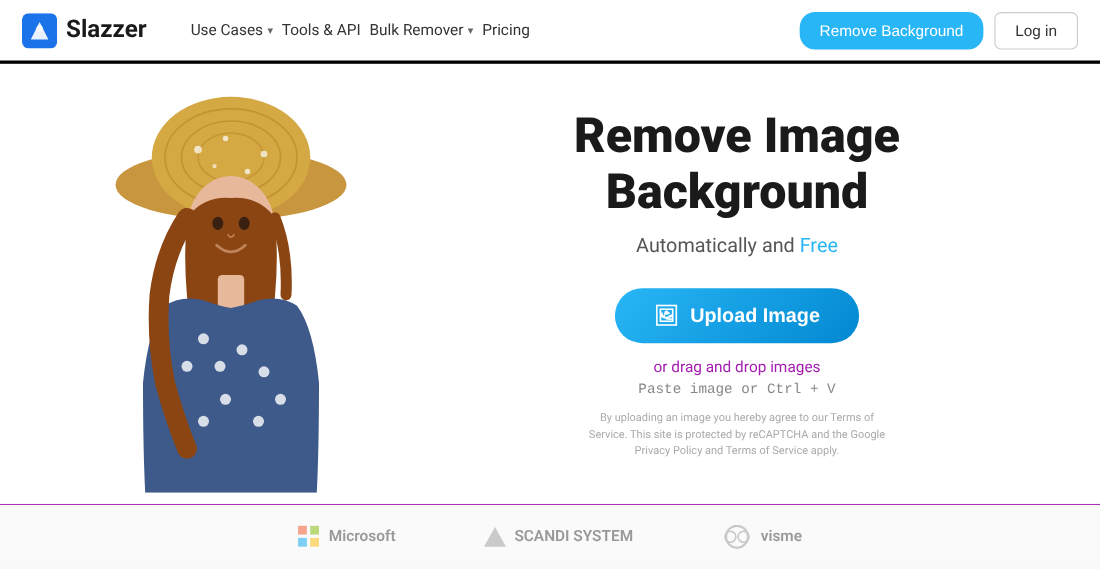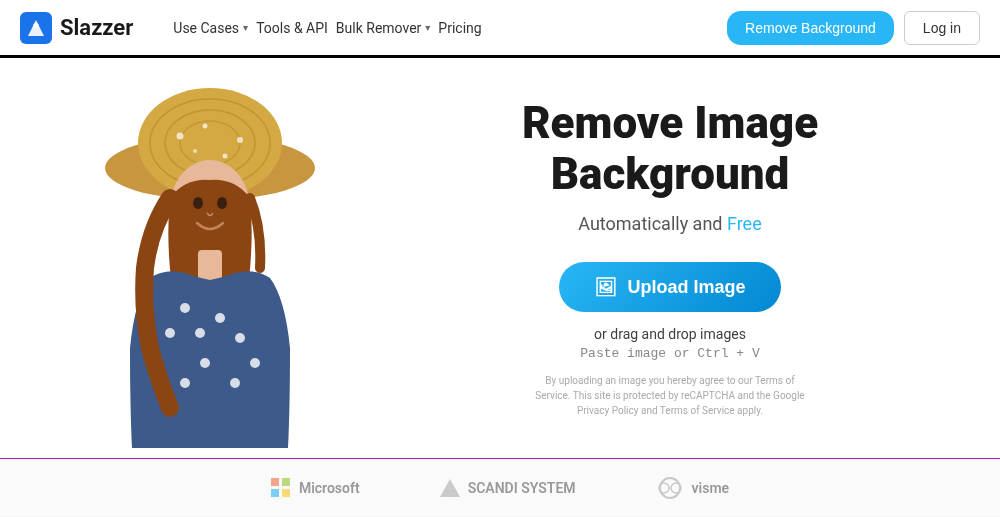--- a/index.html
+++ b/index.html
@@ -132,21 +132,21 @@
       display: flex;
       align-items: center;
       gap: 10px;
       margin-bottom: 14px;
     }
     .upload-btn .img-icon {
       font-size: 18px;
     }
     .drag-drop-text {
       font-size: 14px;
-      color: #404040;
+      color: #a21caf;
       margin-bottom: 4px;
       text-align: center;
     }
     .paste-text {
       font-size: 13px;
       color: #888;
       margin-bottom: 12px;
       text-align: center;
       font-family: Liberation Mono, monospace;
     }

